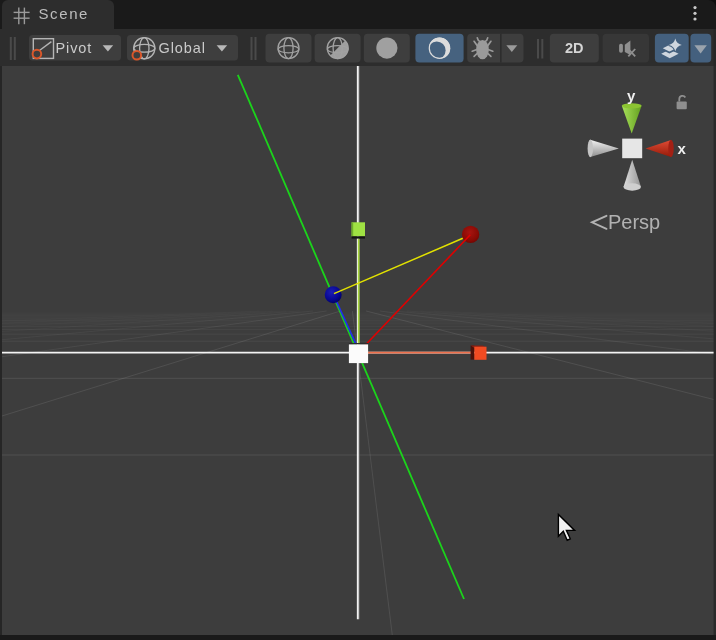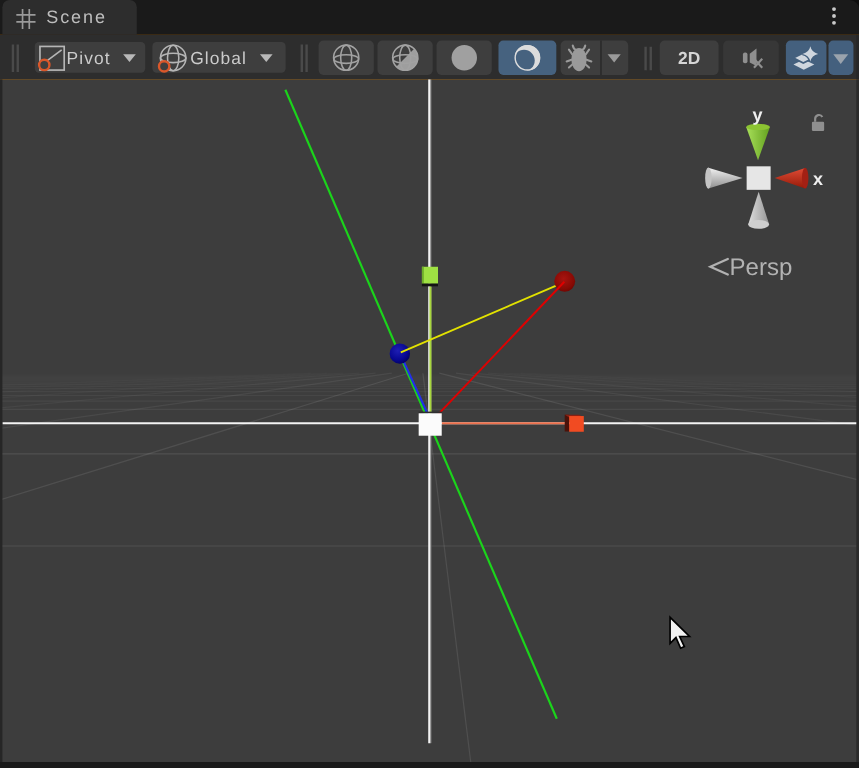--- a/index.html
+++ b/index.html
@@ -1,15 +1,15 @@
 <!DOCTYPE html>
 <html><head><meta charset="utf-8">
 <style>
 html,body{margin:0;padding:0;background:#3d3d3d;}
-#root{position:relative;width:716px;height:640px;overflow:hidden;font-family:"Liberation Sans",sans-serif;background:#a16207;}
+#root{position:relative;width:716px;height:640px;overflow:hidden;font-family:"Liberation Sans",sans-serif;background:#15803d;}
 .abs{position:absolute;}
 </style></head>
 <body>
 <div id="root">
 
 <div class="abs" style="right:0;top:0;width:14px;height:14px;background:#0e0e0e;"></div>
 
 <div class="abs" style="left:0;top:0;width:716px;height:29px;background:#1a1a1a;border-top-right-radius:8px;"></div>
 
 <div class="abs" style="left:2px;top:0;width:112px;height:29px;background:#2d2d2d;border-radius:6px 6px 0 0;"></div>

